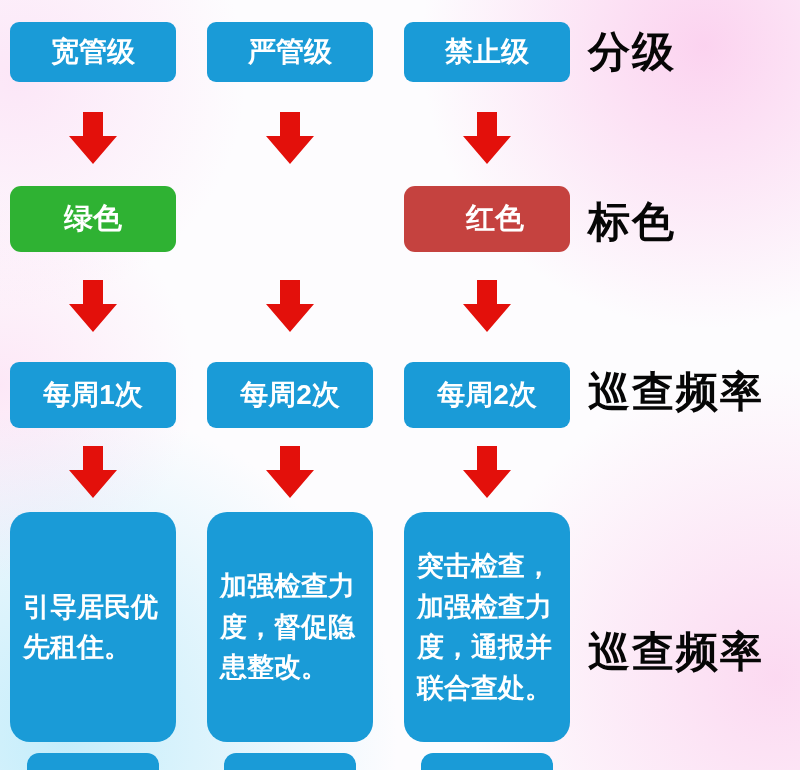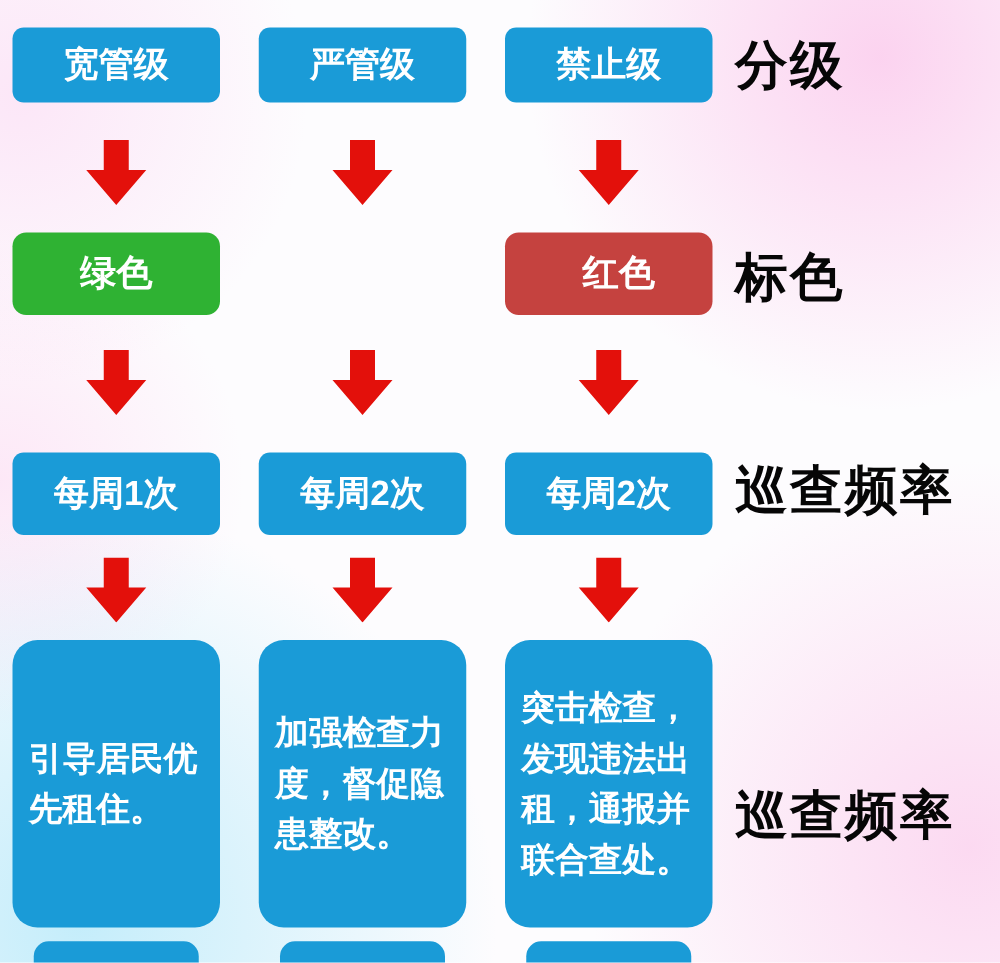--- a/index.html
+++ b/index.html
@@ -156,21 +156,21 @@
       </svg>
   </div>
 
   <div class="box row-big r4 c1" style="background-color: rgb(26, 155, 215);">
     <span>引导居民优先租住。</span>
   </div>
   <div class="box row-big r4 c2" style="background-color: rgb(26, 155, 215);">
     <span>加强检查力度，督促隐患整改。</span>
   </div>
   <div class="box row-big r4 c3" style="background-color: rgb(26, 155, 215);">
-    <span>突击检查，发现违法出租，通报并联合查处。</span>
+    <span>突击检查，加强检查力度，通报并联合查处。</span>
   </div>
 
   <div class="partial p1" style="background-color: rgb(26, 155, 215);"></div>
   <div class="partial p2" style="background-color: rgb(26, 155, 215);"></div>
   <div class="partial p3" style="background-color: rgb(26, 155, 215);"></div>
 
   <div class="side-label sl1">分级</div>
   <div class="side-label sl2">标色</div>
   <div class="side-label sl3">巡查频率</div>
   <div class="side-label sl4">巡查频率</div>

